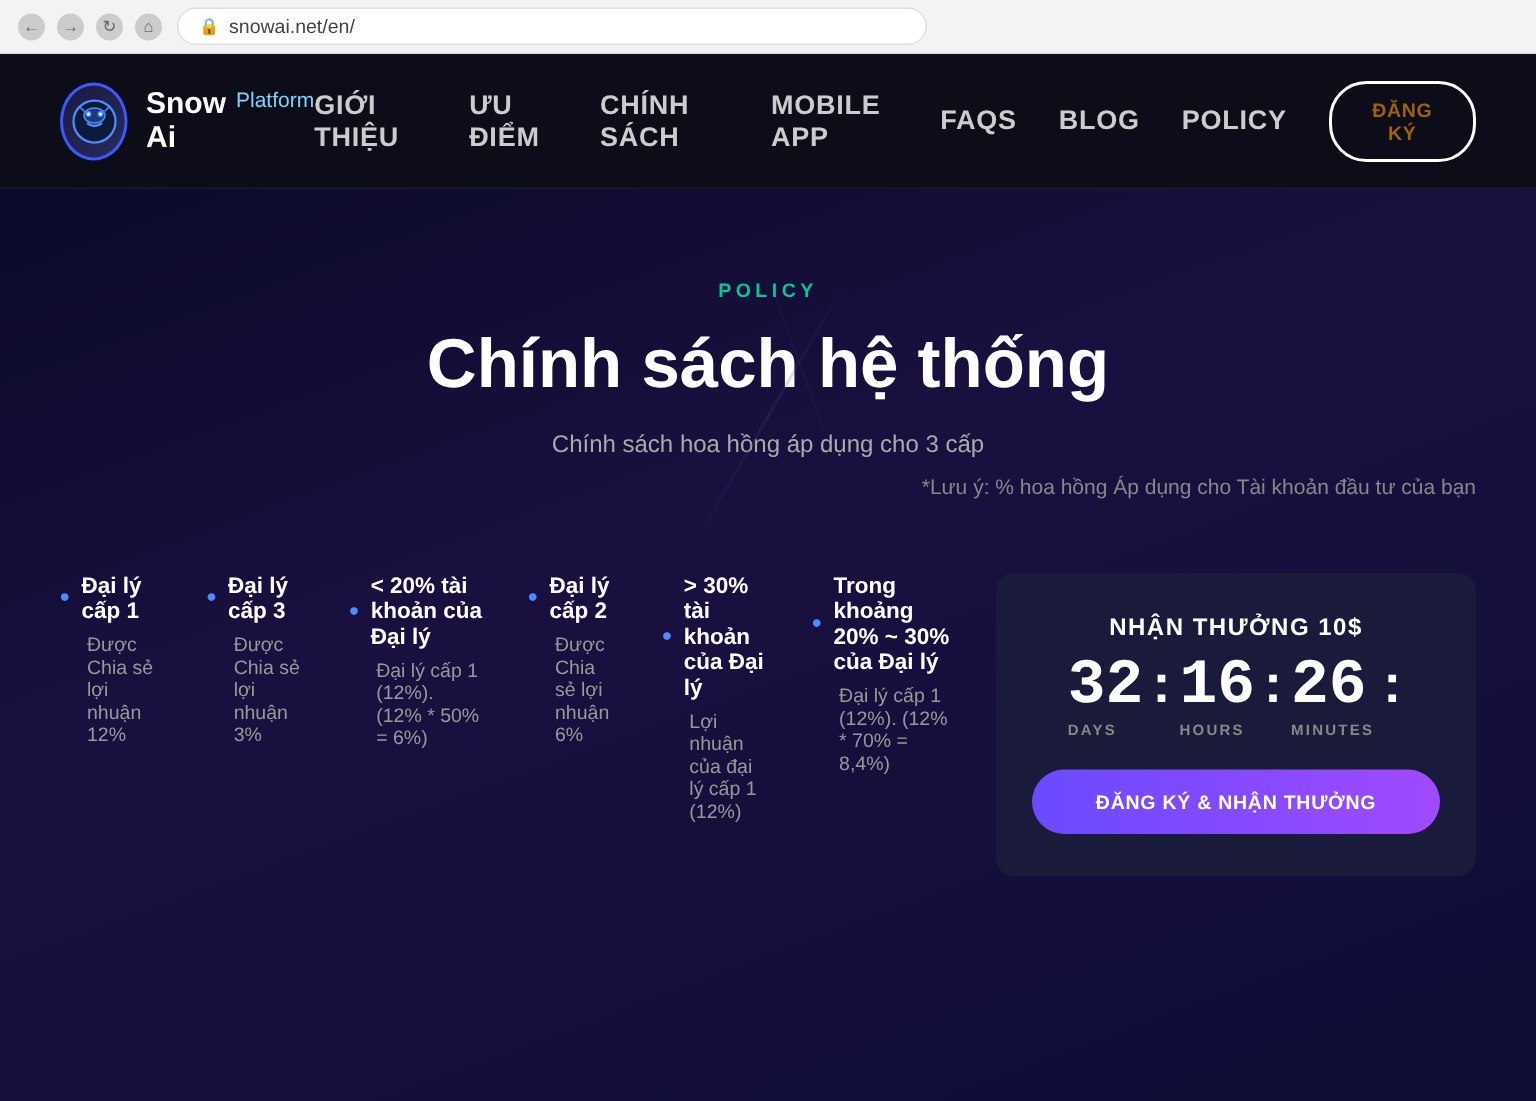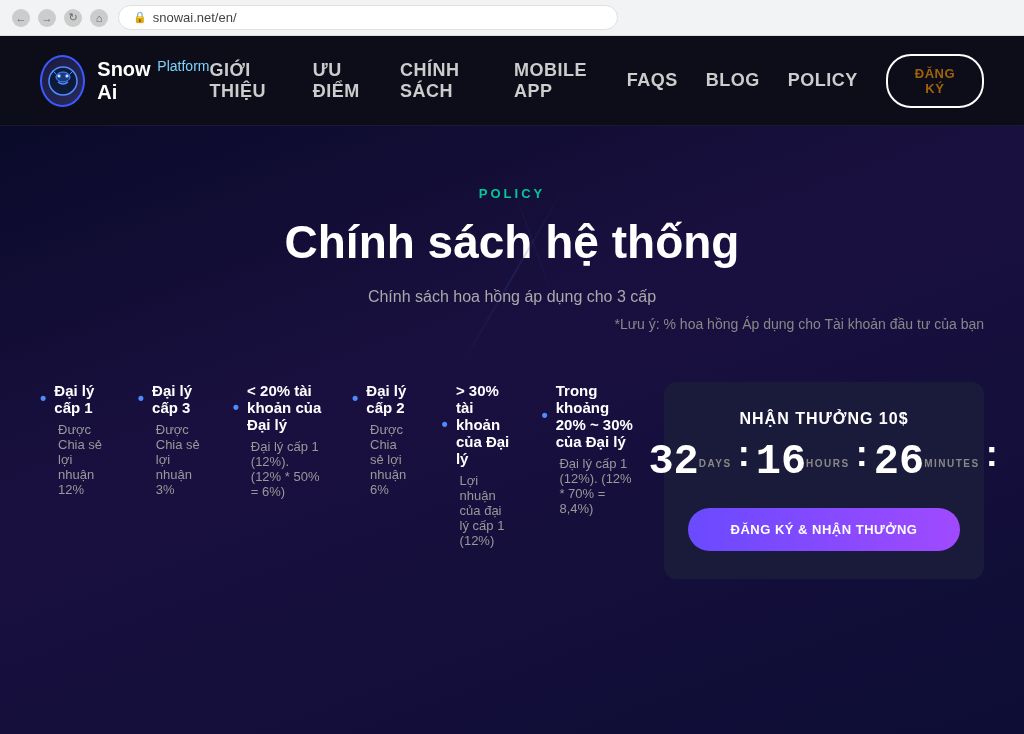--- a/index.html
+++ b/index.html
@@ -209,22 +209,22 @@
     }
     .countdown-timer {
       display: flex;
       align-items: center;
       justify-content: center;
       gap: 4px;
       margin-bottom: 20px;
     }
     .timer-unit {
       display: flex;
-      flex-direction: row;
-      align-items: center;
+      flex-direction: column;
+      align-items: flex-start;
     }
     .timer-number {
       font-size: 42px;
       font-weight: 800;
       color: #fff;
       line-height: 1;
       font-family: 'Courier New', monospace;
     }
     .timer-label {
       font-size: 10px;

